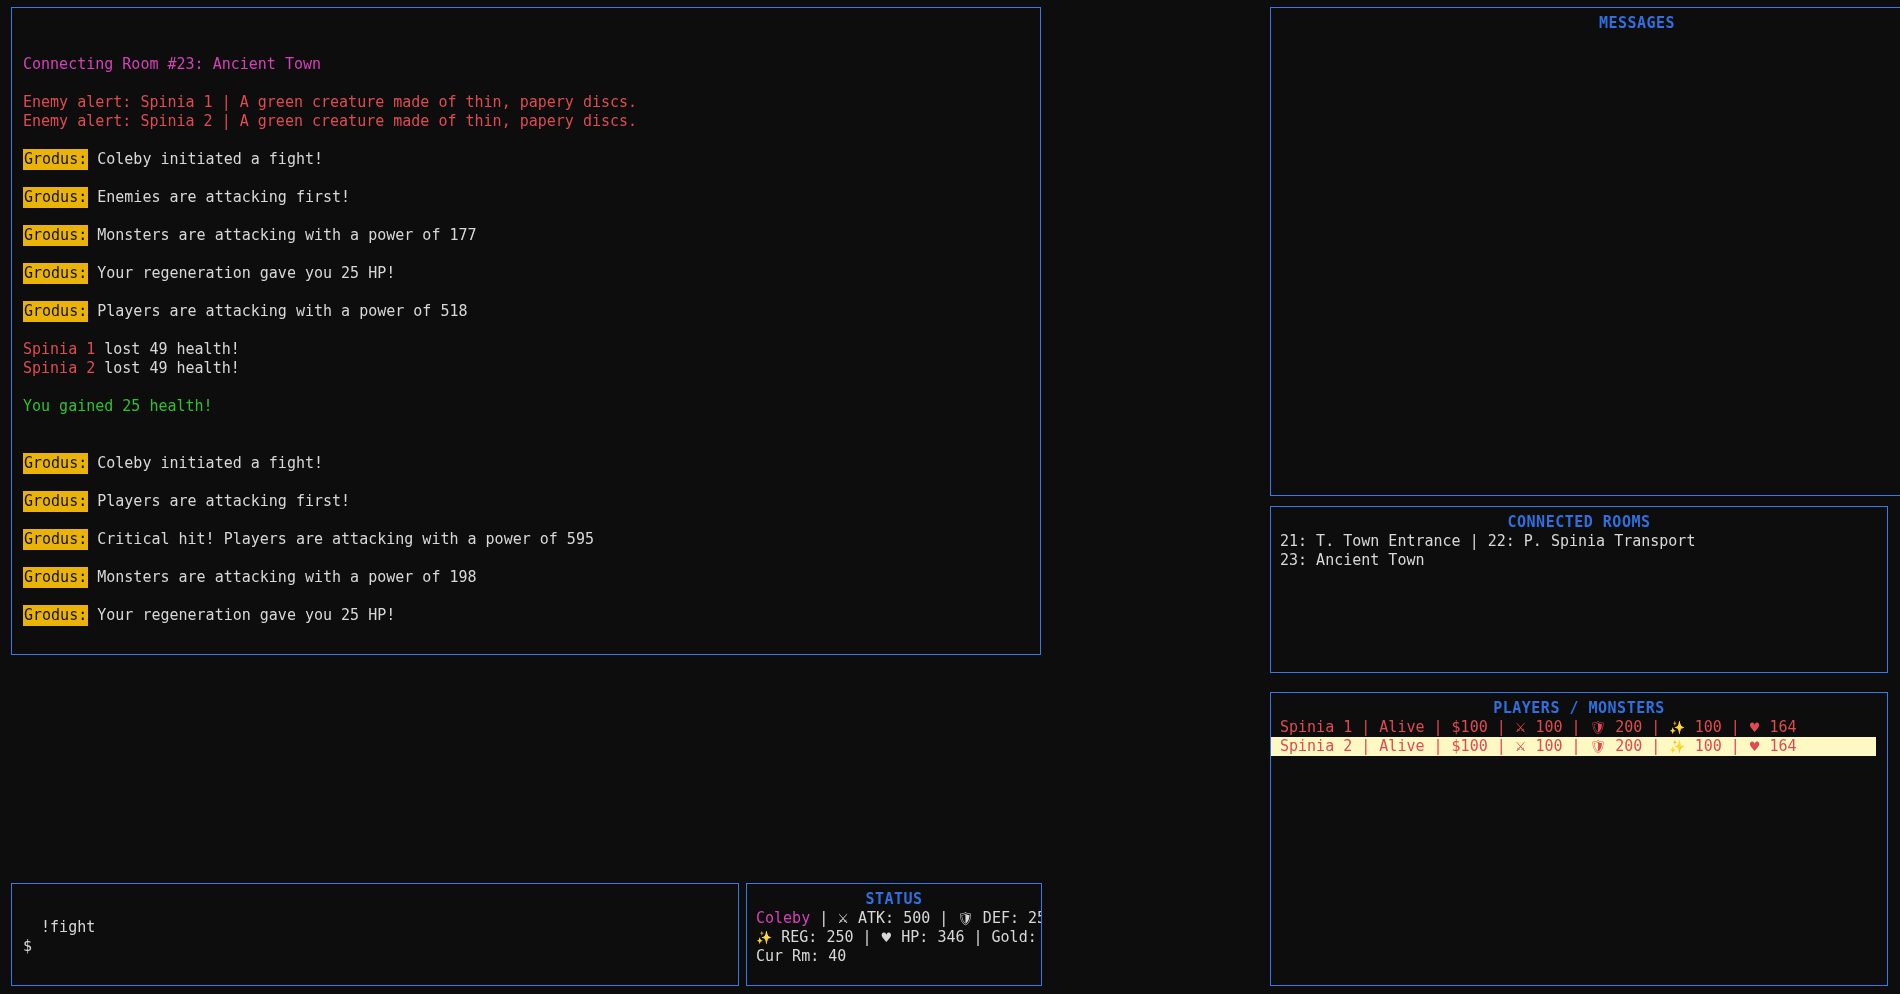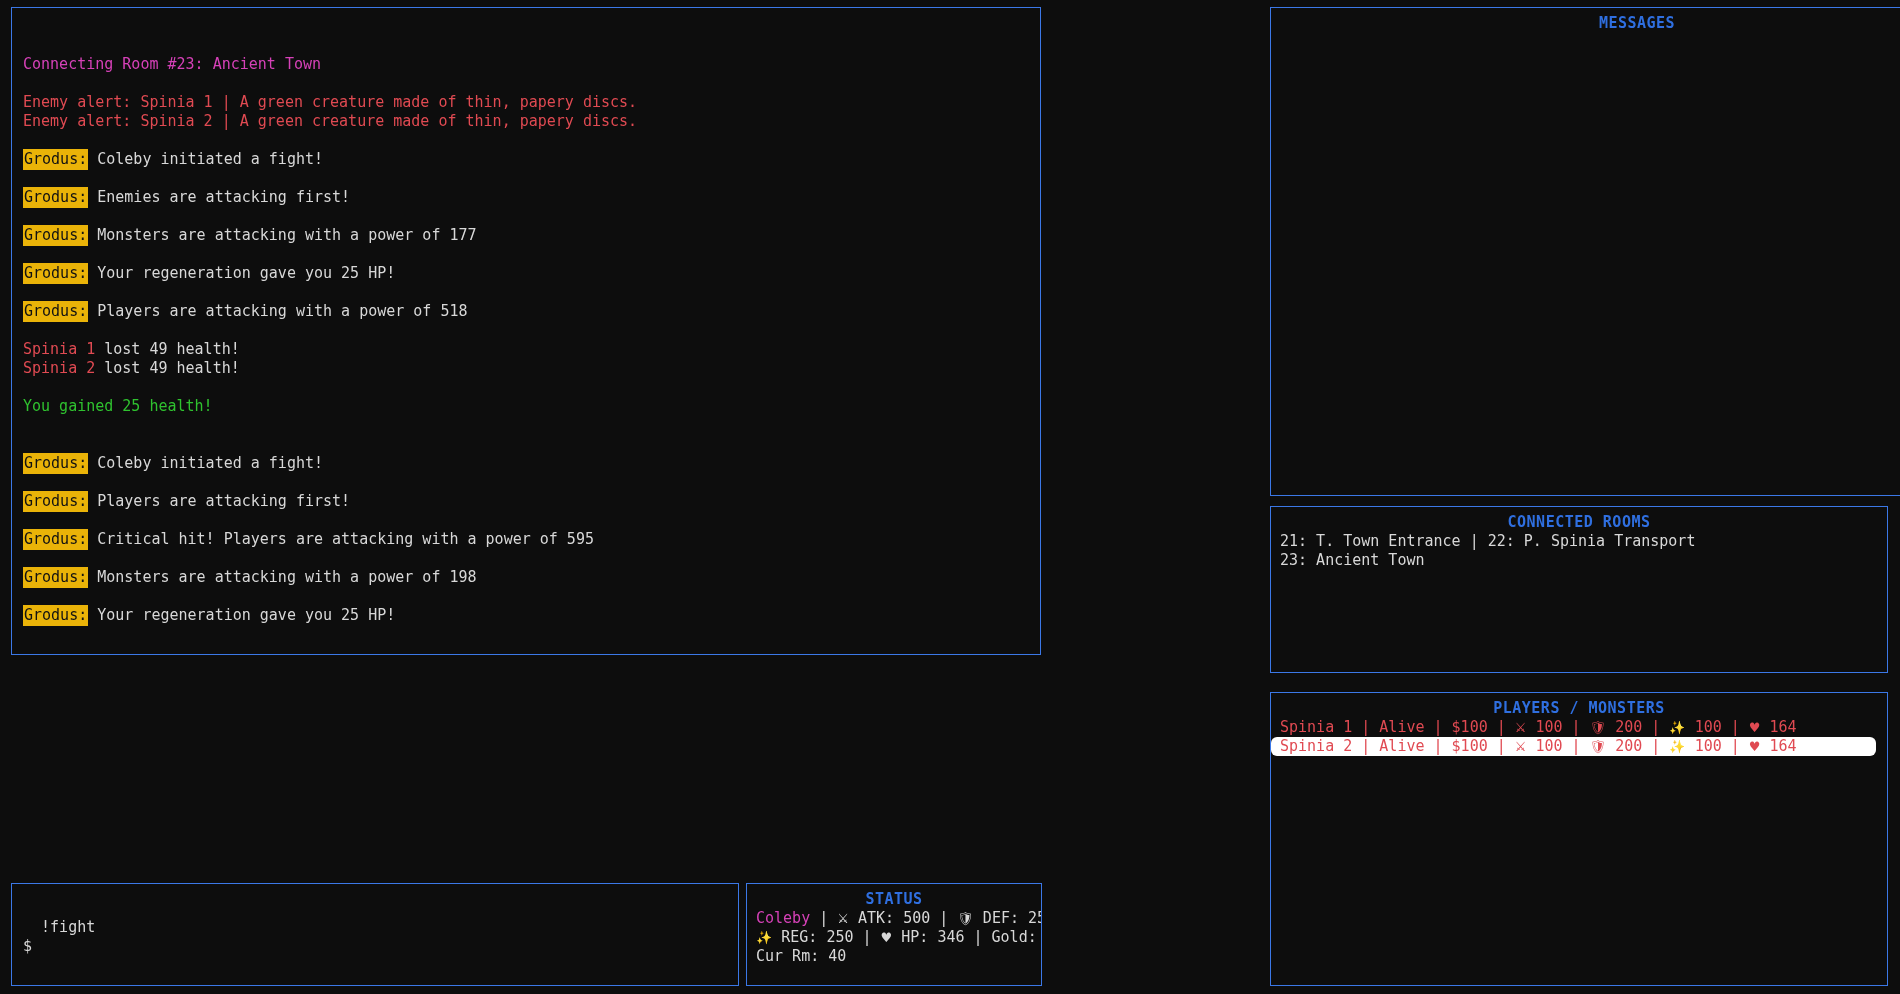--- a/index.html
+++ b/index.html
@@ -119,23 +119,22 @@
     padding: 6px 0 0 0;
   }
   #entities-panel .rows { padding-left: 0; }
   .entity-row {
     white-space: pre;
     height: 19px;
     color: #e04a52;
     padding-left: 9px;
   }
   .entity-row.selected {
-    background: #ffffff;
+    background: #fef9c3;
     width: 596px;
-    border-radius: 6px;
   }
 </style>
 </head>
 <body>
 
 <div class="screen">
 
   <div class="panel" id="main-log">
     <div class="log-lines" id="log-lines">
         <div class="log-line blank"> </div>

